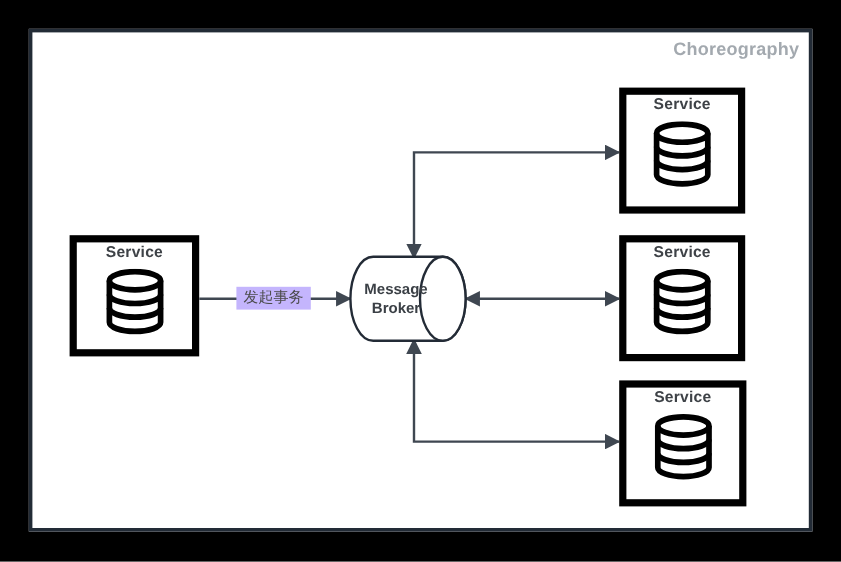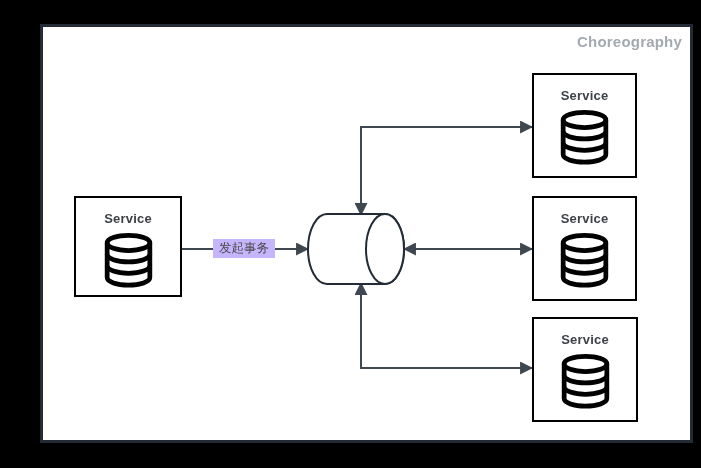--- a/index.html
+++ b/index.html
@@ -1,32 +1,32 @@
 <!DOCTYPE html>
 <html><head>
 <meta charset="utf-8">
 <style>
   html,body{margin:0;padding:0;}
   body{
     width:701px;height:468px;background:#000;position:relative;
     font-family:"Liberation Sans","DejaVu Sans",sans-serif;overflow:hidden;
   }
   .canvas{
-    position:absolute;left:40px;top:24px;width:653px;height:419px;
+    position:absolute;left:24px;top:24px;width:653px;height:419px;
     box-sizing:border-box;border:3px solid #222b36;background:#ffffff;
   }
   .diagram-title{
     position:absolute;top:6px;right:8px;
     font-size:15px;font-weight:bold;color:#a3a9af;letter-spacing:.2px;
   }
   .edges-svg{position:absolute;left:0;top:0;width:647px;height:413px;}
   .node{
     position:absolute;box-sizing:border-box;background:#fff;
-    border:2px solid #000000;display:flex;flex-direction:column;
-    align-items:center;padding-top:13px;gap:7px;
+    border:6px solid #000000;display:flex;flex-direction:column;
+    align-items:center;gap:7px;
   }
   .node-label{
     font-size:13px;font-weight:bold;color:#3e4247;letter-spacing:.2px;
   }
   .db-icon{width:57px;height:55px;}
   .left-service{left:31px;top:169px;width:108px;height:101px;}
   .svc-top{left:489px;top:46px;width:105px;height:105px;}
   .svc-mid{left:489px;top:169px;width:105px;height:105px;}
   .svc-bot{left:489px;top:290px;width:106px;height:105px;}
   .broker-label{
@@ -61,20 +61,21 @@
     <path d="M361 222 L489 222" fill="none" stroke="#3f4751" stroke-width="2" marker-start="url(#arrow)" marker-end="url(#arrow)"></path>
 
     <path d="M318 256 L318 341 L489 341" fill="none" stroke="#3f4751" stroke-width="2" marker-start="url(#arrow)" marker-end="url(#arrow)"></path>
 
     <g>
       <path d="M342 187 L284 187 A19 35 0 0 0 284 257 L342 257 A19 35 0 0 0 342 187" fill="#ffffff" stroke="#232b36" stroke-width="2"></path>
       <ellipse cx="342" cy="222" rx="19" ry="35" fill="#ffffff" stroke="#232b36" stroke-width="2"></ellipse>
     </g>
   </svg>
 
+  <div class="broker-label">Message Broker</div>
 
   <div class="edge-label">发起事务</div>
 
   <div class="node left-service">
     <span class="node-label">Service</span>
     <svg class="db-icon" viewBox="0 0 60 58">
       <ellipse cx="30" cy="10.5" rx="22.5" ry="8" fill="none" stroke="#000" stroke-width="5"></ellipse>
       <path d="M7.5 10.5 V47 A22.5 8 0 0 0 52.5 47 V10.5" fill="none" stroke="#000" stroke-width="5"></path>
       <path d="M7.5 22.5 A22.5 8 0 0 0 52.5 22.5" fill="none" stroke="#000" stroke-width="5"></path>
       <path d="M7.5 34.5 A22.5 8 0 0 0 52.5 34.5" fill="none" stroke="#000" stroke-width="5"></path>

